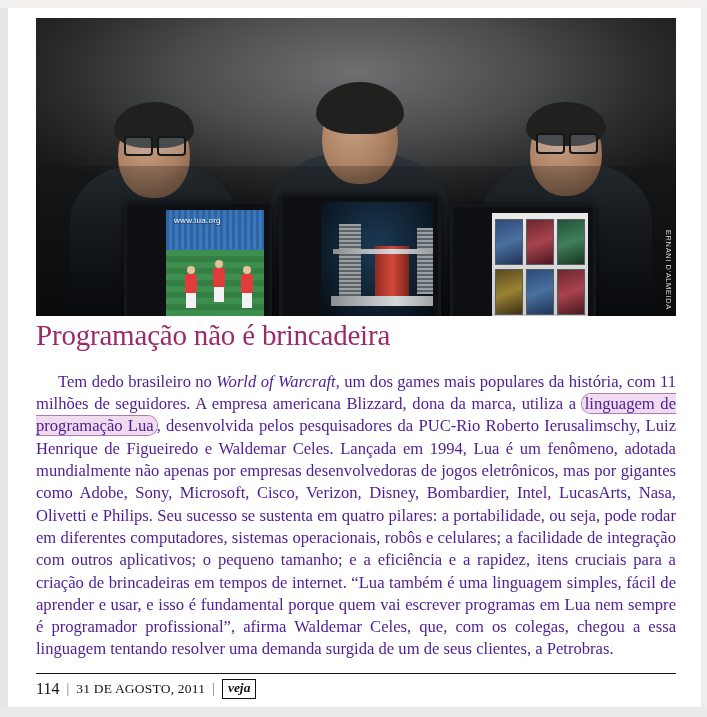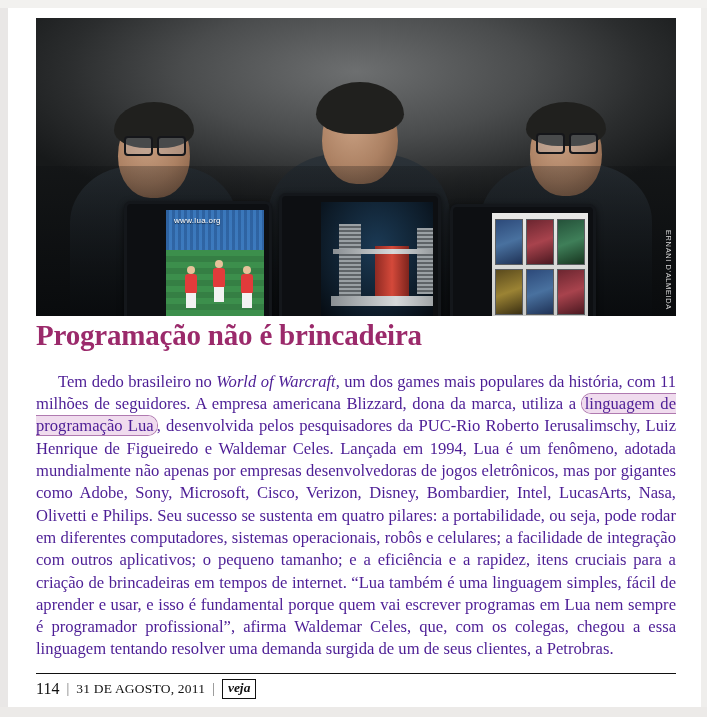--- a/index.html
+++ b/index.html
@@ -213,21 +213,21 @@
     margin-top: 13px;
     font-family: "Liberation Serif", serif;
     font-weight: bold;
     font-size: 13.2px;
     letter-spacing: .2px;
     color: #1a1a1a;
   }
   .headline {
     margin-top: 4px;
     font-family: "Liberation Serif", serif;
-    font-weight: bold;
+    font-weight: normal;
     font-size: 29px;
     line-height: 1.08;
     color: #9b2a6b;
     letter-spacing: -0.2px;
   }
   .article {
     margin-top: 9px;
     font-size: 16.6px;
     line-height: 1.345;
     color: #4c1d95;

